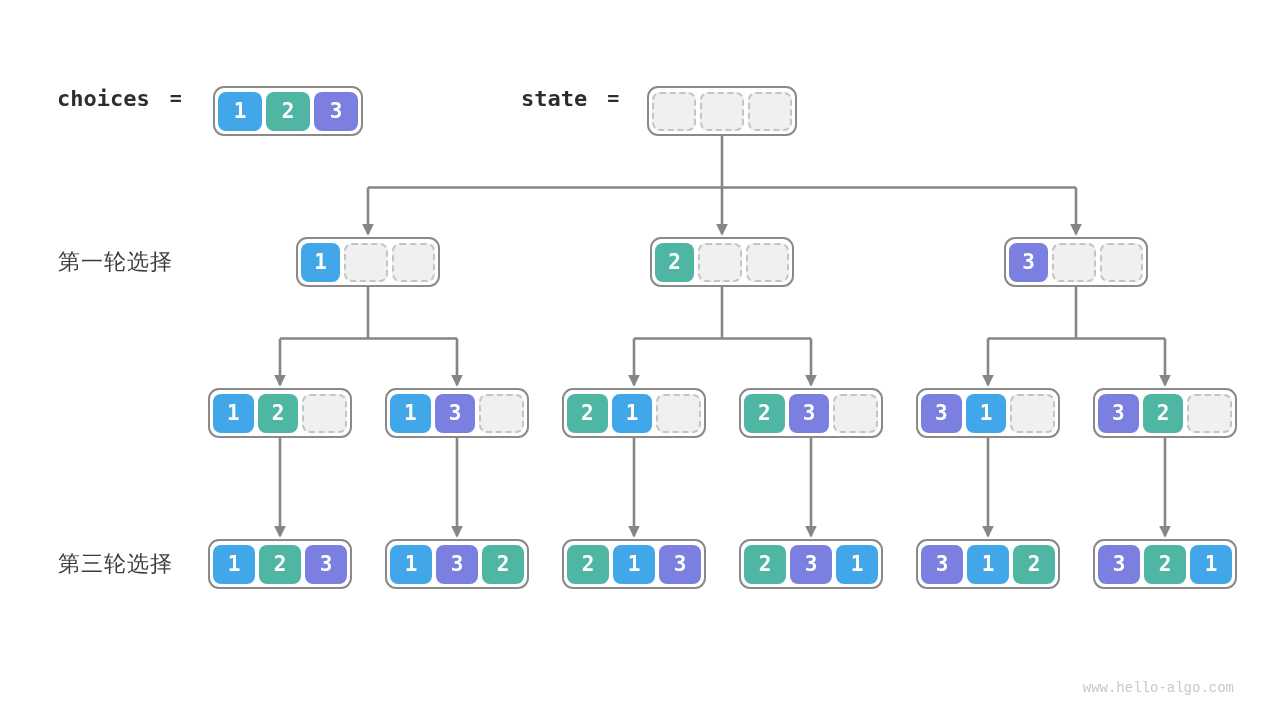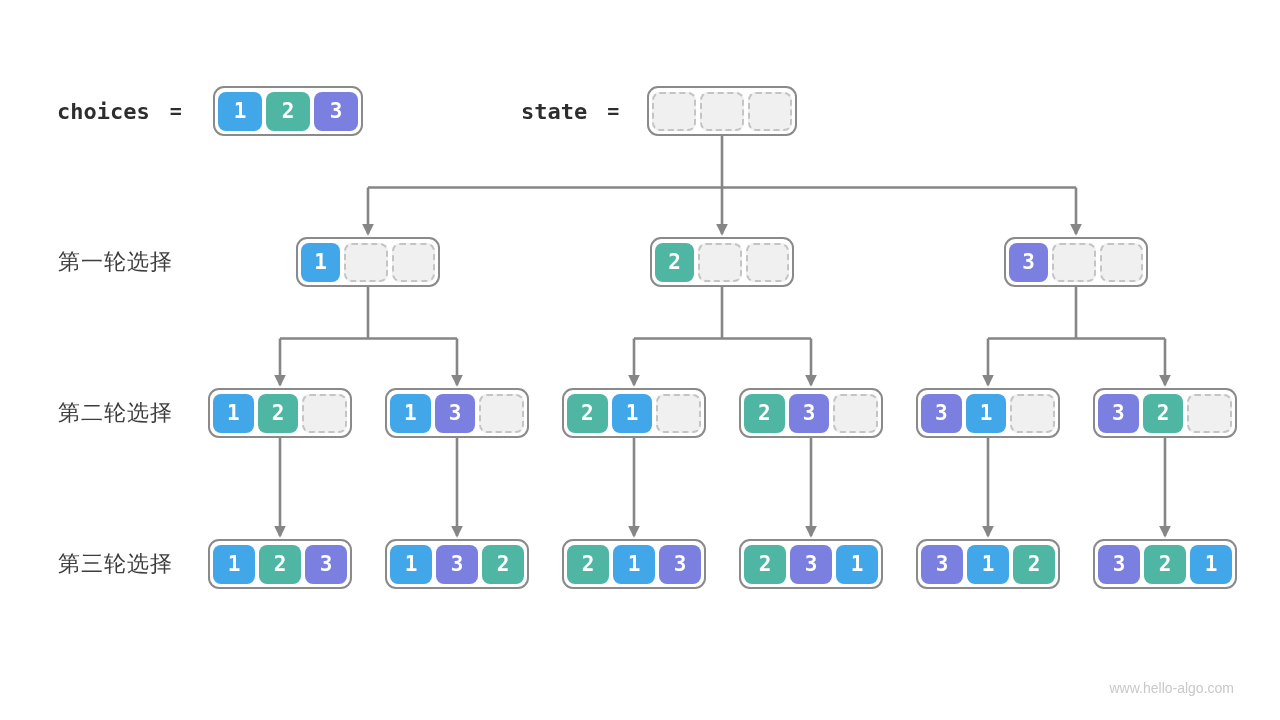--- a/index.html
+++ b/index.html
@@ -7,21 +7,21 @@
     position:relative;
     width:1280px;height:720px;
     background:#ffffff;
     overflow:hidden;
     font-family:"Liberation Sans", sans-serif;
   }
   .connectors{position:absolute;left:0;top:0;width:1280px;height:720px;pointer-events:none;}
 
   
   .code-line{
-    position:absolute;height:50px;display:flex;align-items:center;gap:20px;
+    position:absolute;height:50px;display:flex;gap:20px;
     font-family:"DejaVu Sans Mono", monospace;
     font-weight:bold;color:#2d2d2d;
   }
   .code-label{font-size:22px;}
   .equals{font-size:20px;}
   .choices-line{left:57px;top:86px;}
   .state-line{left:521px;top:86px;}
 
   
   .node{
@@ -53,21 +53,21 @@
     position:absolute;left:58px;width:160px;height:50px;
     display:flex;align-items:center;
     font-size:22px;color:#3d3d3d;letter-spacing:1px;font-family:Liberation Mono, monospace;
   }
   .row-label-1{top:237px;}
   .row-label-2{top:388px;}
   .row-label-3{top:539px;}
 
   .watermark{
     position:absolute;right:46px;bottom:24px;
-    font-family:Liberation Sans, sans-serif;
+    font-family:Liberation Mono, monospace;
     font-size:14px;color:#c9c9c9;
   }
 </style>
 </head>
 <body>
 
 <div class="canvas">
 
   <svg class="connectors" id="connectors">
       <defs>
@@ -114,21 +114,20 @@
     <span class="code-label">state</span>
     <span class="equals">=</span>
   </div>
   <div class="node hdr" id="state-node" style="left:647px;top:86px;">
       <span class="cell empty"></span>
       <span class="cell empty"></span>
       <span class="cell empty"></span>
     </div>
 
   <div class="row-label row-label-1">第一轮选择</div>
-  <div class="row-label row-label-2">第二轮选择</div>
   <div class="row-label row-label-3">第三轮选择</div>
 
   <div id="tree-nodes">
       <div class="node" style="left: 296px; top: 237px;">
         <span class="cell filled" style="background: rgb(66, 167, 232);">1</span>
         <span class="cell empty"></span>
         <span class="cell empty"></span>
       </div>
       <div class="node" style="left: 650px; top: 237px;">
         <span class="cell filled" style="background: rgb(78, 182, 163);">2</span>

